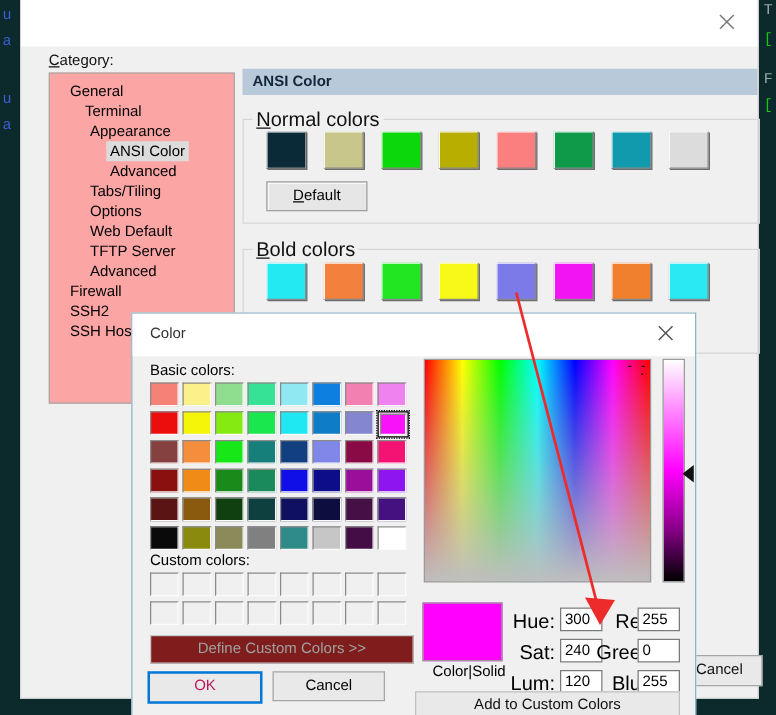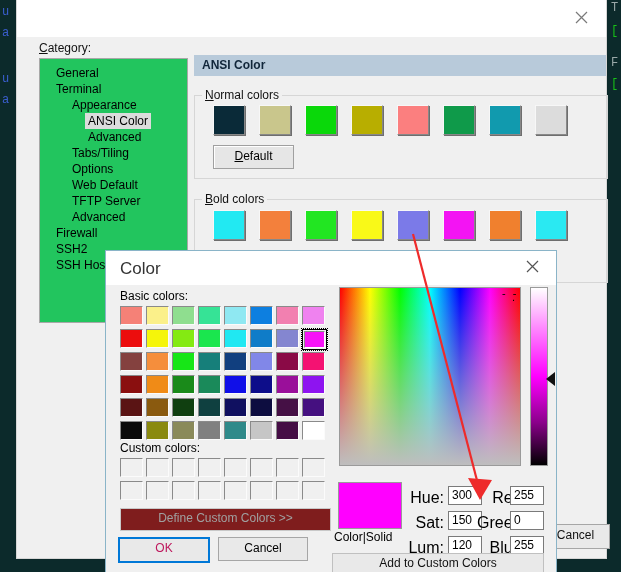--- a/index.html
+++ b/index.html
@@ -22,34 +22,34 @@
     box-shadow:0 0 0 1px rgba(0,0,0,.04);
   }
   #go-titlebar{height:36px;background:#ffffff;position:relative;border-bottom:1px solid #ffffff;}
   #go-title{position:absolute;left:16px;top:9px;font-size:14px;color:#6b6b6b;}
   #go-close{position:absolute;right:8px;top:4px;width:34px;height:28px;cursor:pointer;}
   #go-close svg{display:block;margin:7px auto;}
   #category-label{position:absolute;left:22px;top:41px;font-size:12px;color:#111;}
   #category-label u{text-decoration:underline;}
   #tree{
     position:absolute;left:22px;top:58px;width:147px;height:263px;
-    background:#22c55e;border:1px solid #a8a8a8;overflow:hidden;
+    background:#fca5a5;border:1px solid #a8a8a8;overflow:hidden;
   }
   .tree-item{position:relative;font-size:12px;color:#000;height:16px;line-height:16px;white-space:nowrap;}
   .tree-item .lbl{display:inline-block;}
   .tree-item.sel .lbl{background:#dcdcdc;padding:0 3px;margin-left:-3px;}
 
   
   #pane-header{
     position:absolute;left:177px;top:55px;width:412px;height:21px;
     background:#b8cada;color:#11263a;font-size:12px;font-weight:bold;
     line-height:21px;padding-left:8px;box-sizing:border-box;
   }
   .groupbox{position:absolute;border:1px solid #d6d6d6;background:transparent;}
-  .group-title{position:absolute;top:-8px;left:7px;background:#f0f0f0;padding:0 3px;font-size:12px;color:#111;}
+  .group-title{position:absolute;top:-8px;left:7px;background:#f0f0f0;padding:0 3px;font-size:16px;color:#111;}
   .group-title u{text-decoration:underline;}
   .swatch-row{position:absolute;display:flex;gap:14px;}
   .swatch{
     width:30px;height:28px;
     border-top:1px solid #f7f7f7;border-left:1px solid #f7f7f7;
     border-right:1px solid #888;border-bottom:1px solid #888;
     box-shadow:1px 1px 0 #6e6e6e;cursor:pointer;
   }
   #default-btn{
     position:absolute;width:79px;height:22px;background:#e6e6e6;
@@ -63,21 +63,21 @@
     background:#e9e9e9;border:1px solid #a6a6a6;font-size:12px;color:#111;
     line-height:21px;text-align:center;cursor:pointer;overflow:hidden;
   }
 
   
   #color-dialog{
     position:absolute;left:105px;top:250px;width:450px;height:322px;
     background:#f0f0f0;border:1px solid #8ab4c8;
   }
   #cd-titlebar{height:34px;background:#fff;position:relative;}
-  #cd-title{position:absolute;left:14px;top:8px;font-size:17px;color:#333;}
+  #cd-title{position:absolute;left:14px;top:8px;font-size:12px;color:#333;}
   #cd-close{position:absolute;right:8px;top:3px;width:32px;height:26px;cursor:pointer;}
   #cd-close svg{display:block;margin:6px auto;}
 
   .cd-label{position:absolute;font-size:12px;color:#000;}
   #basic-grid{position:absolute;left:14px;top:55px;display:grid;grid-template-columns:repeat(8,25px);grid-auto-rows:21px;gap:2px 1px;}
   .bc{
     width:23px;height:19px;
     border-top:1px solid #8a8a8a;border-left:1px solid #8a8a8a;
     border-right:1px solid #fbfbfb;border-bottom:1px solid #fbfbfb;
     cursor:pointer;box-sizing:border-box;
@@ -119,21 +119,21 @@
   }
   #lum-arrow{
     position:absolute;left:440px;top:121px;width:0;height:0;
     border-top:7px solid transparent;border-bottom:7px solid transparent;
     border-right:9px solid #111;
   }
   #color-solid{
     position:absolute;left:232px;top:231px;width:62px;height:45px;
     background:#ff00ff;border:1px solid #9a9a9a;
   }
-  #color-solid-lbl{position:absolute;left:228px;top:279px;font-size:12px;color:#000;}
+  #color-solid-lbl{position:absolute;left:240px;top:279px;font-size:12px;color:#000;}
   .fld-name{position:absolute;text-align:right;}
   .fld-box{
     position:absolute;width:34px;height:19px;background:#fff;
     border:1px solid #7a7a7a;font-size:12px;color:#000;
     line-height:17px;padding-left:3px;box-sizing:border-box;
   }
   #add-custom{
     position:absolute;left:226px;top:302px;width:210px;height:20px;
     background:#e9e9e9;border:1px solid #c0c0c0;font-size:12px;color:#111;
     text-align:center;line-height:18px;cursor:pointer;
@@ -163,21 +163,21 @@
       <svg width="13" height="13" viewBox="0 0 13 13">
           <path d="M1 1 L12 12 M12 1 L1 12" stroke="#7a7a7a" stroke-width="1.2" fill="none"></path>
         </svg>
     </div>
   </div>
 
   <div id="category-label"><u>C</u>ategory:</div>
 
   <div id="tree">
       <div class="tree-item" style="padding-left: 16px; margin-top: 6px;"><span class="lbl">General</span></div>
-      <div class="tree-item" style="padding-left: 16px; margin-top: 0px;"><span class="lbl">Terminal</span></div>
+      <div class="tree-item" style="padding-left: 28px; margin-top: 0px;"><span class="lbl">Terminal</span></div>
       <div class="tree-item" style="padding-left: 32px; margin-top: 0px;"><span class="lbl">Appearance</span></div>
       <div class="tree-item sel" style="padding-left: 48px; margin-top: 0px;"><span class="lbl">ANSI Color</span></div>
       <div class="tree-item" style="padding-left: 48px; margin-top: 0px;"><span class="lbl">Advanced</span></div>
       <div class="tree-item" style="padding-left: 32px; margin-top: 0px;"><span class="lbl">Tabs/Tiling</span></div>
       <div class="tree-item" style="padding-left: 32px; margin-top: 0px;"><span class="lbl">Options</span></div>
       <div class="tree-item" style="padding-left: 32px; margin-top: 0px;"><span class="lbl">Web Default</span></div>
       <div class="tree-item" style="padding-left: 32px; margin-top: 0px;"><span class="lbl">TFTP Server</span></div>
       <div class="tree-item" style="padding-left: 32px; margin-top: 0px;"><span class="lbl">Advanced</span></div>
       <div class="tree-item" style="padding-left: 16px; margin-top: 0px;"><span class="lbl">Firewall</span></div>
       <div class="tree-item" style="padding-left: 16px; margin-top: 0px;"><span class="lbl">SSH2</span></div>
@@ -407,21 +407,21 @@
   <div id="sv-cursor">- -<br>&nbsp;&nbsp;.</div>
   <div id="lum-strip" style="background: linear-gradient(rgb(255, 255, 255) 0%, rgb(255, 140, 255) 22%, rgb(255, 0, 255) 50%, rgb(138, 0, 138) 76%, rgb(0, 0, 0) 100%);"></div>
   <div id="lum-arrow"></div>
 
   <div id="color-solid" style="background: rgb(255, 0, 255);"></div>
   <div id="color-solid-lbl">Color|Solid</div>
 
   <div class="fld-name" style="left:296px;top:238px;width:42px;">Hue:</div>
   <div class="fld-box" style="left:342px;top:235px;">300</div>
   <div class="fld-name" style="left:296px;top:263px;width:42px;">Sat:</div>
-  <div class="fld-box" style="left:342px;top:260px;">150</div>
+  <div class="fld-box" style="left:342px;top:260px;">240</div>
   <div class="fld-name" style="left:296px;top:288px;width:42px;">Lum:</div>
   <div class="fld-box" style="left:342px;top:285px;">120</div>
 
   <div class="fld-name" style="left:368px;top:238px;width:52px;">Red:</div>
   <div class="fld-box" style="left:404px;top:235px;">255</div>
   <div class="fld-name" style="left:358px;top:263px;width:62px;">Green:</div>
   <div class="fld-box" style="left:404px;top:260px;">0</div>
   <div class="fld-name" style="left:362px;top:288px;width:58px;">Blue:</div>
   <div class="fld-box" style="left:404px;top:285px;">255</div>
 

